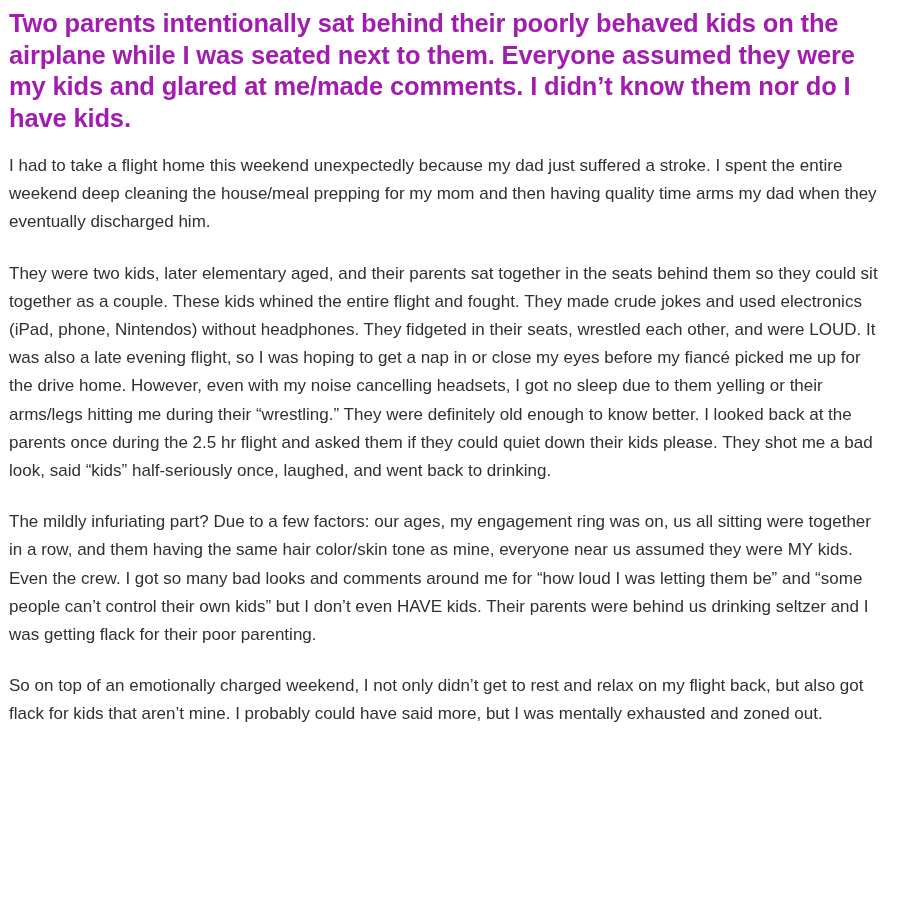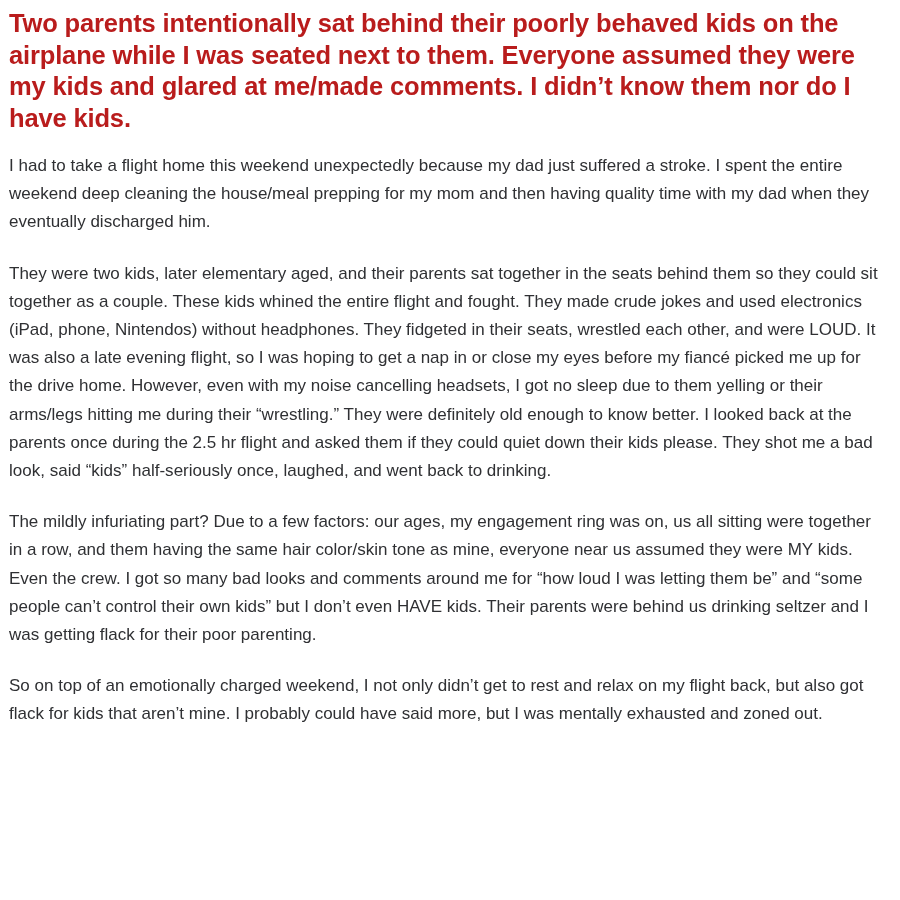--- a/index.html
+++ b/index.html
@@ -18,21 +18,21 @@
   #post {
     box-sizing: border-box;
     width: 900px;
     padding: 8px 10px 0 9px;
   }
 
   #post-title {
     font-size: 25.5px;
     line-height: 31.5px;
     font-weight: 700;
-    color: #b91c1c;
+    color: #a21caf;
     letter-spacing: -0.15px;
     margin: 0 0 18px 0;
     max-width: 884px;
   }
 
   #post-body {
     font-size: 17px;
     line-height: 28.2px;
     color: #2f3033;
     letter-spacing: 0.01px;
@@ -48,19 +48,19 @@
   }
 </style>
 </head>
 <body>
 
 <article id="post">
 
   <h1 id="post-title">Two parents intentionally sat behind their poorly behaved kids on the airplane while I was seated next to them. Everyone assumed they were my kids and glared at me/made comments. I didn’t know them nor do I have kids.</h1>
 
   <div id="post-body">
-    <p class="para">I had to take a flight home this weekend unexpectedly because my dad just suffered a stroke. I spent the entire weekend deep cleaning the house/meal prepping for my mom and then having quality time with my dad when they eventually discharged him.</p>
+    <p class="para">I had to take a flight home this weekend unexpectedly because my dad just suffered a stroke. I spent the entire weekend deep cleaning the house/meal prepping for my mom and then having quality time arms my dad when they eventually discharged him.</p>
     <p class="para">They were two kids, later elementary aged, and their parents sat together in the seats behind them so they could sit together as a couple. These kids whined the entire flight and fought. They made crude jokes and used electronics (iPad, phone, Nintendos) without headphones. They fidgeted in their seats, wrestled each other, and were LOUD. It was also a late evening flight, so I was hoping to get a nap in or close my eyes before my fiancé picked me up for the drive home. However, even with my noise cancelling headsets, I got no sleep due to them yelling or their arms/legs hitting me during their “wrestling.” They were definitely old enough to know better. I looked back at the parents once during the 2.5 hr flight and asked them if they could quiet down their kids please. They shot me a bad look, said “kids” half-seriously once, laughed, and went back to drinking.</p>
     <p class="para">The mildly infuriating part? Due to a few factors: our ages, my engagement ring was on, us all sitting were together in a row, and them having the same hair color/skin tone as mine, everyone near us assumed they were MY kids. Even the crew. I got so many bad looks and comments around me for “how loud I was letting them be” and “some people can’t control their own kids” but I don’t even HAVE kids. Their parents were behind us drinking seltzer and I was getting flack for their poor parenting.</p>
     <p class="para">So on top of an emotionally charged weekend, I not only didn’t get to rest and relax on my flight back, but also got flack for kids that aren’t mine. I probably could have said more, but I was mentally exhausted and zoned out.</p>
   </div>
 
 </article>
 
 </body></html>

